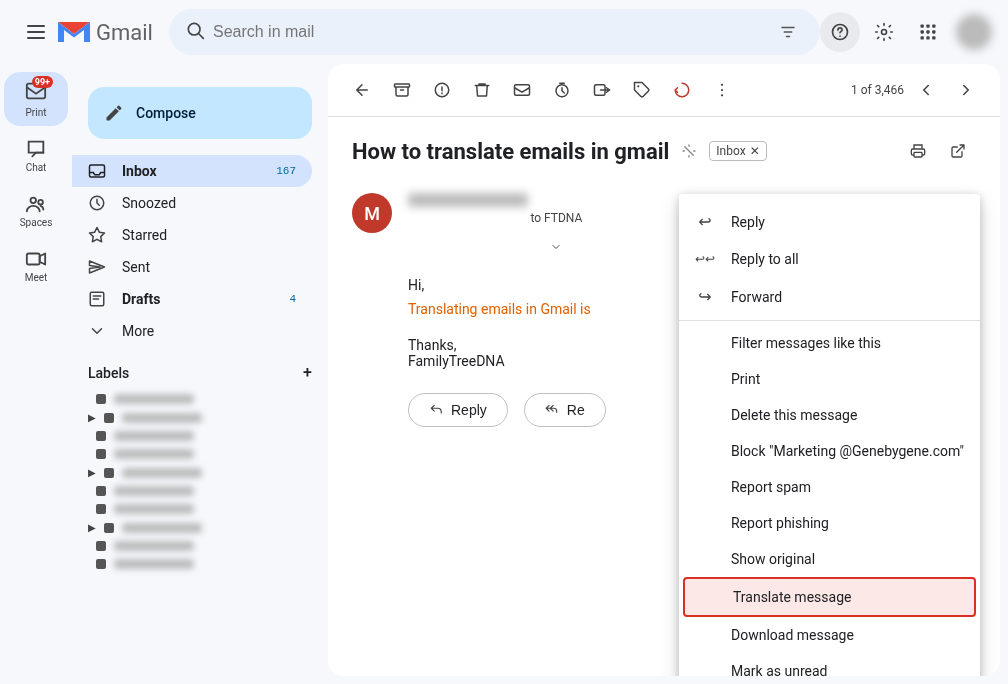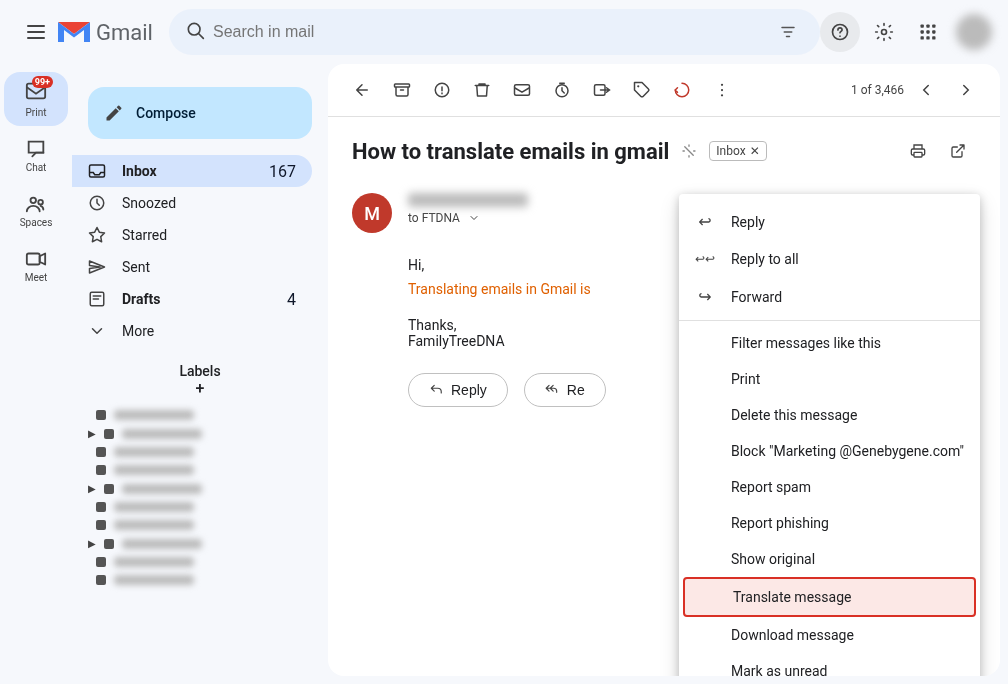--- a/index.html
+++ b/index.html
@@ -24,45 +24,45 @@
     .top-icons { display: flex; align-items: center; gap: 4px; margin-left: auto; }
     .top-icon-btn { width: 40px; height: 40px; display: flex; align-items: center; justify-content: center; border-radius: 50%; cursor: pointer; color: #444; font-size: 18px; }
     .avatar-circle { width: 36px; height: 36px; border-radius: 50%; background: #bbb; margin-left: 4px; filter: blur(4px); }
 
     
     .compose-btn { display: flex; align-items: center; gap: 12px; background: #c2e7ff; border-radius: 16px; margin: 15px 16px 16px 16px; padding: 16px 24px 16px 16px; cursor: pointer; font-size: 14px; font-weight: 500; color: #001d35; }
 
     .nav-item { display: flex; align-items: center; height: 32px; padding: 0 16px; cursor: pointer; border-radius: 0 16px 16px 0; margin-right: 16px; gap: 16px; font-size: 14px; color: #202124; }
     .nav-item.active { background: #d3e3fd; font-weight: 700; }
     .nav-label { flex: 1; }
-    .nav-count { font-size: 16px; color: #0f172a; font-weight: 400; }
+    .nav-count { font-size: 11px; color: #0369a1; font-weight: 400; font-family: Liberation Mono, monospace; }
 
     .labels-section { padding: 16px; }
-    .labels-header { display: flex; align-items: center; justify-content: space-between; font-size: 14px; font-weight: 500; color: #202124; margin-bottom: 8px; flex-direction: column; }
+    .labels-header { display: flex; align-items: center; justify-content: space-between; font-size: 14px; font-weight: 500; color: #202124; margin-bottom: 8px; }
     .label-item { display: flex; align-items: center; gap: 8px; padding: 4px 0; cursor: pointer; font-size: 13px; color: #444746; }
     .label-blurred { width: 80px; height: 10px; background: #bbb; border-radius: 4px; filter: blur(3px); }
 
     
     .email-toolbar { display: flex; align-items: center; padding: 8px 16px; gap: 4px; border-bottom: 1px solid #e0e0e0; }
     .toolbar-btn { width: 36px; height: 36px; display: flex; align-items: center; justify-content: center; border-radius: 50%; cursor: pointer; color: #444; font-size: 16px; }
     .toolbar-spacer { flex: 1; }
     .email-count { font-size: 12px; color: #444; }
 
     .email-header { padding: 16px 24px 8px; }
     .email-subject { display: flex; align-items: center; gap: 12px; margin-bottom: 16px; }
     .subject-text { font-size: 22px; font-weight: 700; color: #202124; }
     .inbox-tag { display: flex; align-items: center; gap: 4px; background: #fff; border: 1px solid #bbb; border-radius: 4px; padding: 2px 6px; font-size: 12px; color: #444; }
     .subject-actions { margin-left: auto; display: flex; gap: 4px; }
     .subject-action-btn { width: 36px; height: 36px; display: flex; align-items: center; justify-content: center; border-radius: 50%; cursor: pointer; color: #444; font-size: 16px; }
 
     .email-meta { display: flex; align-items: flex-start; gap: 16px; padding: 8px 0; }
     .sender-avatar { width: 40px; height: 40px; border-radius: 50%; background: #c0392b; display: flex; align-items: center; justify-content: center; color: white; font-size: 18px; font-weight: 500; flex-shrink: 0; }
     .email-info { flex: 1; }
     .sender-name-blurred { width: 120px; height: 14px; background: #bbb; border-radius: 4px; filter: blur(4px); margin-bottom: 4px; }
-    .to-line { display: flex; align-items: center; gap: 8px; font-size: 12px; color: #444; }
+    .to-line { display: flex; align-items: center; gap: 16px; font-size: 12px; color: #444; flex-direction: column; }
     .meta-actions { display: flex; align-items: center; gap: 8px; }
     .timestamp { font-size: 12px; color: #444; }
     .meta-icon-btn { width: 32px; height: 32px; display: flex; align-items: center; justify-content: center; border-radius: 50%; cursor: pointer; color: #444; font-size: 15px; }
 
     .email-body { padding: 8px 24px 8px 80px; }
     .email-greeting { font-size: 14px; color: #202124; margin-bottom: 8px; }
     .email-content-blurred { color: #e06000; font-size: 14px; }
     .email-thanks { font-size: 14px; color: #202124; margin-top: 16px; }
     .email-signature { font-size: 14px; color: #202124; }
 

